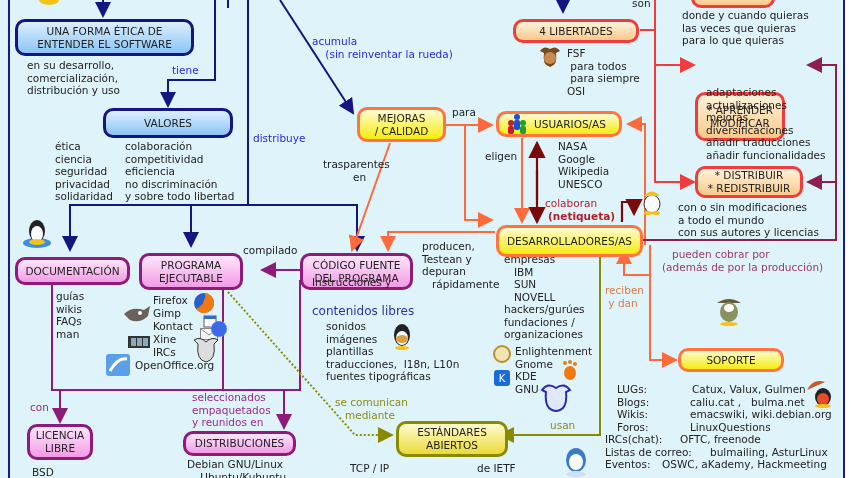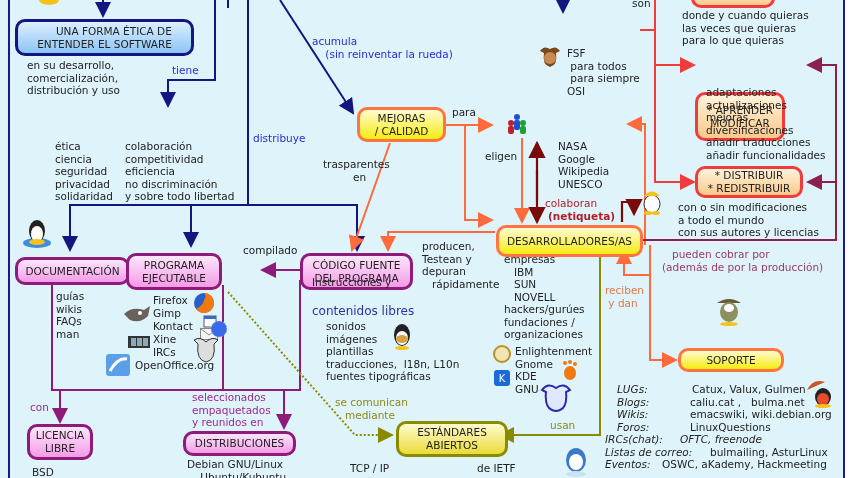--- a/index.html
+++ b/index.html
@@ -2,34 +2,34 @@
 <html><head>
 <meta charset="utf-8">
 <style>
   html,body{margin:0;padding:0;}
   body{width:850px;height:478px;overflow:hidden;background:#ffffff;font-family:"DejaVu Sans",sans-serif;position:relative;}
   #canvas{position:absolute;left:0;top:0;width:843px;height:478px;background:#dff4fa;overflow:hidden;}
   #edge-right{position:absolute;left:843px;top:0;width:2px;height:478px;background:#1a1a8c;}
   #edge-left{position:absolute;left:8px;top:0;width:2px;height:478px;background:#1a1a8c;}
   svg.links{position:absolute;left:0;top:0;width:843px;height:478px;}
   .node{position:absolute;box-sizing:border-box;display:flex;align-items:center;justify-content:center;text-align:center;font-size:10.5px;line-height:13px;color:#222;border-radius:10px;padding:0 4px;white-space:pre;}
-  .n-blue{background:linear-gradient(#dcefff,#8cc4f5);border:3px solid #151580;text-align:right;}
+  .n-blue{background:linear-gradient(#dcefff,#8cc4f5);border:3px solid #151580;}
   .n-orange{background:linear-gradient(#fff3dc,#f8c98a);border:3px solid #f03c3c;}
   .n-yellow{background:linear-gradient(#fffbd0,#f5ec10);border:3px solid #ff7440;}
   .n-pink{background:linear-gradient(#fde6fb,#f39be6);border:3px solid #8e1a7a;}
   .n-olive{background:linear-gradient(#fffbd0,#eadb38);border:3px solid #8a8a00;}
   .txt{position:absolute;font-size:10.5px;line-height:12.5px;color:#222;white-space:pre;}
   .lbl-blue{color:#2a2ad8;}
   .lbl-dark{color:#222;}
   .lbl-red{color:#b01e2a;}
   .lbl-purple{color:#9a2a8c;}
   .lbl-orange{color:#e07a4a;}
   .lbl-olive{color:#8a8a1a;}
   .lbl-plum{color:#9a3a6a;}
-  .ital{font-style:italic;}
+  .ital{}
   .icon{position:absolute;display:flex;align-items:center;justify-content:center;}
 </style>
 </head>
 <body>
 
 <div id="canvas">
   <svg class="links" viewBox="0 0 843 478">
     <defs>
       <marker id="aNavy" markerWidth="8" markerHeight="8" refX="7" refY="4" orient="auto">
           <path d="M0,0 L8,4 L0,8 z" fill="#151580"></path>
@@ -104,30 +104,33 @@
     </g>
 
     <g fill="none" stroke="#8a8a00" stroke-width="2">
       <path d="M600,250 L600,435 L500,435" marker-end="url(#aOlive)"></path>
       <path d="M228,292 L355,435 L392,435" stroke-dasharray="2,2" marker-end="url(#aOlive)"></path>
     </g>
   </svg>
 
   <div class="node n-blue" style="left:15px;top:19px;width:179px;height:37px;">UNA FORMA ÉTICA DE
 ENTENDER EL SOFTWARE</div>
+  <div class="node n-blue" style="left:103px;top:108px;width:130px;height:30px;">VALORES</div>
   <div class="node n-orange" style="left:691px;top:-14px;width:84px;height:22px;"></div>
+  <div class="node n-orange" style="left:513px;top:19px;width:126px;height:24px;">4 LIBERTADES</div>
   <div class="node n-orange" style="left:695px;top:48px;width:90px;height:49px;margin-top:44px;">* APRENDER
 MODIFICAR</div>
   <div class="node n-orange" style="left:695px;top:166px;width:108px;height:32px;">* DISTRIBUIR
 * REDISTRIBUIR</div>
   <div class="node n-yellow" style="left:357px;top:107px;width:89px;height:35px;">MEJORAS
 / CALIDAD</div>
+  <div class="node n-yellow" style="left:496px;top:111px;width:126px;height:26px;padding-left:26px;">USUARIOS/AS</div>
   <div class="node n-yellow" style="left:496px;top:225px;width:147px;height:32px;">DESARROLLADORES/AS</div>
   <div class="node n-pink" style="left:15px;top:257px;width:115px;height:28px;">DOCUMENTACIÓN</div>
-  <div class="node n-pink" style="left:126px;top:253px;width:96px;height:37px;">PROGRAMA
+  <div class="node n-pink" style="left:139px;top:253px;width:104px;height:37px;">PROGRAMA
 EJECUTABLE</div>
   <div class="node n-pink" style="left:300px;top:253px;width:113px;height:37px;">CÓDIGO FUENTE
 DEL PROGRAMA</div>
   <div class="node n-yellow" style="left:678px;top:348px;width:106px;height:24px;">SOPORTE</div>
   <div class="node n-pink" style="left:27px;top:424px;width:66px;height:36px;">LICENCIA
 LIBRE</div>
   <div class="node n-olive" style="left:396px;top:421px;width:112px;height:36px;">ESTÁNDARES
 ABIERTOS</div>
   <div class="node n-pink" style="left:183px;top:431px;width:113px;height:25px;">DISTRIBUCIONES</div>
 

